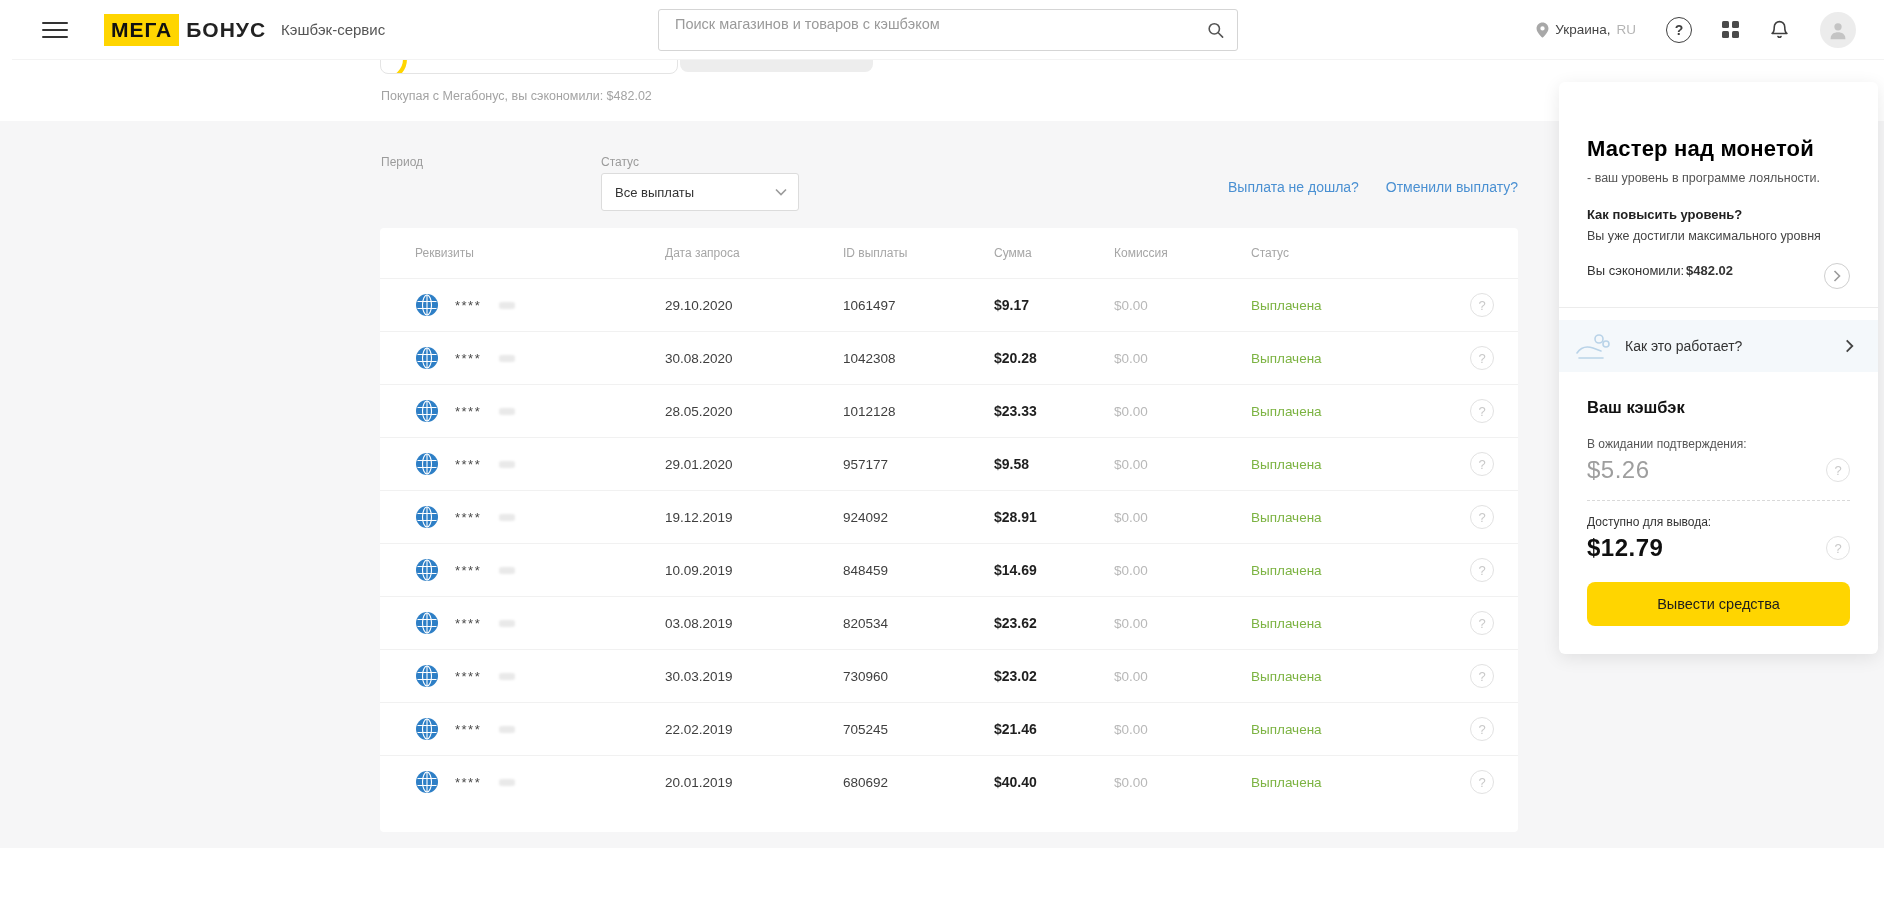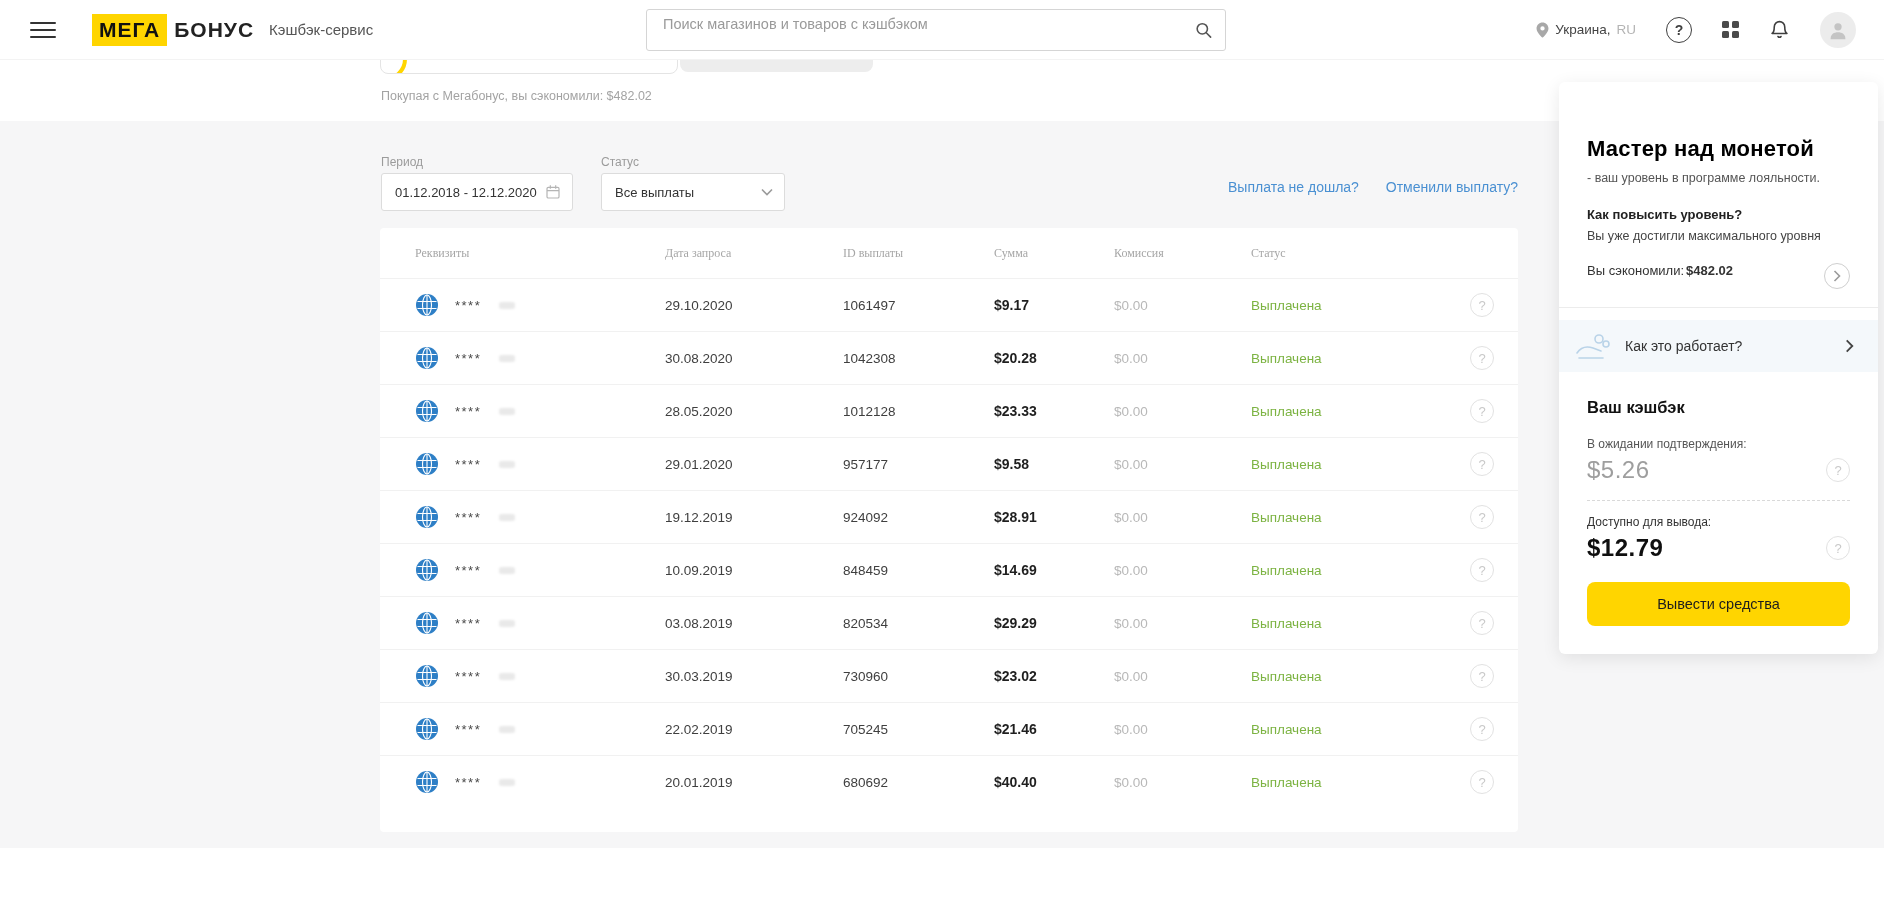--- a/index.html
+++ b/index.html
@@ -1,20 +1,20 @@
 <!DOCTYPE html>
 <html><head>
 <meta charset="utf-8">
 <style>
   * { box-sizing: border-box; margin: 0; padding: 0; }
   body { font-family: "Liberation Sans", sans-serif; background: #fff; }
   .page { position: relative; width: 1884px; height: 901px; background: #fff; overflow: hidden; color: #333; }
 
   
-  .topbar { position: absolute; top: 0; left: 0; right: 0; height: 60px; background: #fff;
+  .topbar { position: absolute; top: 0; left: 12px; right: 0; height: 60px; background: #fff;
             display: flex; align-items: center; padding: 0 28px 0 30px; z-index: 6; border-bottom: 1px solid #f3f3f3; }
   .hamburger { width: 26px; display: flex; flex-direction: column; gap: 5px; background: none; border: none; cursor: pointer; margin-right: 36px; }
   .hamburger span { display: block; height: 2px; background: #333; border-radius: 1px; }
   .logo { display: flex; align-items: center; cursor: pointer; }
   .logo-mega { background: #FFD500; color: #111; font-weight: bold; font-size: 21px; letter-spacing: 1px; padding: 4px 7px; }
   .logo-bonus { color: #222; font-weight: bold; font-size: 21px; letter-spacing: 1px; margin-left: 7px; }
   .logo-tagline { color: #555; font-size: 15px; margin-left: 15px; }
   .search { position: absolute; left: 646px; top: 9px; width: 580px; height: 42px; }
   .search input { width: 100%; height: 100%; border: 1px solid #d5d5d5; border-radius: 3px; padding: 0 46px 12px 16px;
                   font-size: 14.5px; color: #333; font-family: inherit; outline: none; }
@@ -41,30 +41,30 @@
   .main-bg { position: absolute; top: 121px; left: 0; width: 100%; height: 727px; background: #f6f6f7; }
 
   
   .flabel { position: absolute; font-size: 12px; color: #9b9b9b; z-index: 2; }
   .flabel.period { left: 381px; top: 155px; }
   .flabel.status { left: 601px; top: 155px; }
   .finput { position: absolute; top: 173px; height: 38px; background: #fff; border: 1px solid #dcdcdc; border-radius: 3px;
             display: flex; align-items: center; justify-content: space-between; padding: 0 11px 0 13px;
             font-size: 13px; color: #333; z-index: 2; cursor: pointer; }
   .finput.date { left: 381px; width: 192px; }
-  .finput.select { left: 601px; width: 184px; }
+  .finput.select { left: 601px; width: 198px; }
   .filter-links { position: absolute; top: 179px; left: 1228px; width: 290px; display: flex; justify-content: space-between; z-index: 2; }
   .filter-links a { color: #4A90D2; font-size: 14px; text-decoration: none; cursor: pointer; white-space: nowrap; }
 
   
   .card { position: absolute; left: 380px; top: 228px; width: 1138px; background: #fff; border-radius: 4px; padding-bottom: 24px; z-index: 2; }
   .trow { display: grid; grid-template-columns: 250px 178px 151px 120px 137px 1fr 60px; align-items: center;
           padding: 0 24px 0 35px; height: 53px; }
   .thead { height: 50px; }
-  .thead .hcell { font-size: 12px; color: #a6a6a6; font-family: Liberation Serif, serif; }
+  .thead .hcell { font-size: 12px; color: #a6a6a6; }
   .tbody .trow { border-top: 1px solid #f1f1f1; }
   .cell.req { display: flex; align-items: center; gap: 16px; }
   .mask { font-size: 13px; color: #4a4a4a; letter-spacing: 1.5px; }
   .mask-noise { width: 16px; height: 7px; background: #d8d8d8; opacity: .55; filter: blur(1px); border-radius: 2px; margin-left: 2px; }
   .cell.date, .cell.pid { font-size: 13.5px; color: #3f3f3f; }
   .cell.amount { font-size: 14px; font-weight: bold; color: #1f1f1f; }
   .cell.fee { font-size: 13.5px; color: #b8b8b8; }
   .cell.status { font-size: 13.5px; color: #7CB342; }
   .qbtn { width: 24px; height: 24px; border-radius: 50%; border: 1px solid #e2e2e2; background: #fff; color: #c9c9c9;
           font-size: 13px; display: flex; align-items: center; justify-content: center; cursor: pointer; font-family: inherit; }
@@ -168,29 +168,20 @@
     </div>
   </header>
 
   <div class="tab-white">
     <span class="tab-accent"></span>
   </div>
   <div class="tab-gray"></div>
   <div class="savings-note">Покупая с Мегабонус, вы сэкономили: $482.02</div>
 
   <div class="flabel period">Период</div>
-  <div class="finput date">
-    <span>01.12.2018 - 12.12.2020</span>
-    <span style="display:flex;">
-      <svg width="16" height="16" viewBox="0 0 24 24" fill="none" stroke="#b5b5b5" stroke-width="1.8">
-          <rect x="3" y="5" width="18" height="16" rx="2"></rect>
-          <path d="M3 10h18M8 2v5M16 2v5"></path>
-        </svg>
-    </span>
-  </div>
   <div class="flabel status">Статус</div>
   <div class="finput select">
     <span>Все выплаты</span>
     <span style="display:flex;">
       <svg width="12" height="8" viewBox="0 0 12 8" fill="none" stroke="#9b9b9b" stroke-width="1.6">
           <path d="M1 1.5l5 5 5-5"></path>
         </svg>
     </span>
   </div>
   <div class="filter-links">
@@ -369,21 +360,21 @@
                   <path d="M12 1.5v21"></path>
                   <path d="M2.5 8.5h19M2.5 15.5h19"></path>
                 </g>
               </svg>
       </span>
       <span class="mask">****</span>
       <span class="mask-noise"></span>
     </div>
     <div class="cell date">03.08.2019</div>
     <div class="cell pid">820534</div>
-    <div class="cell amount">$29.29</div>
+    <div class="cell amount">$23.62</div>
     <div class="cell fee">$0.00</div>
     <div class="cell status">Выплачена</div>
     <button class="qbtn">
             <span>?</span>
           </button>
   </div>
 
   <div class="trow">
     <div class="cell req">
       <span style="display:flex;">

